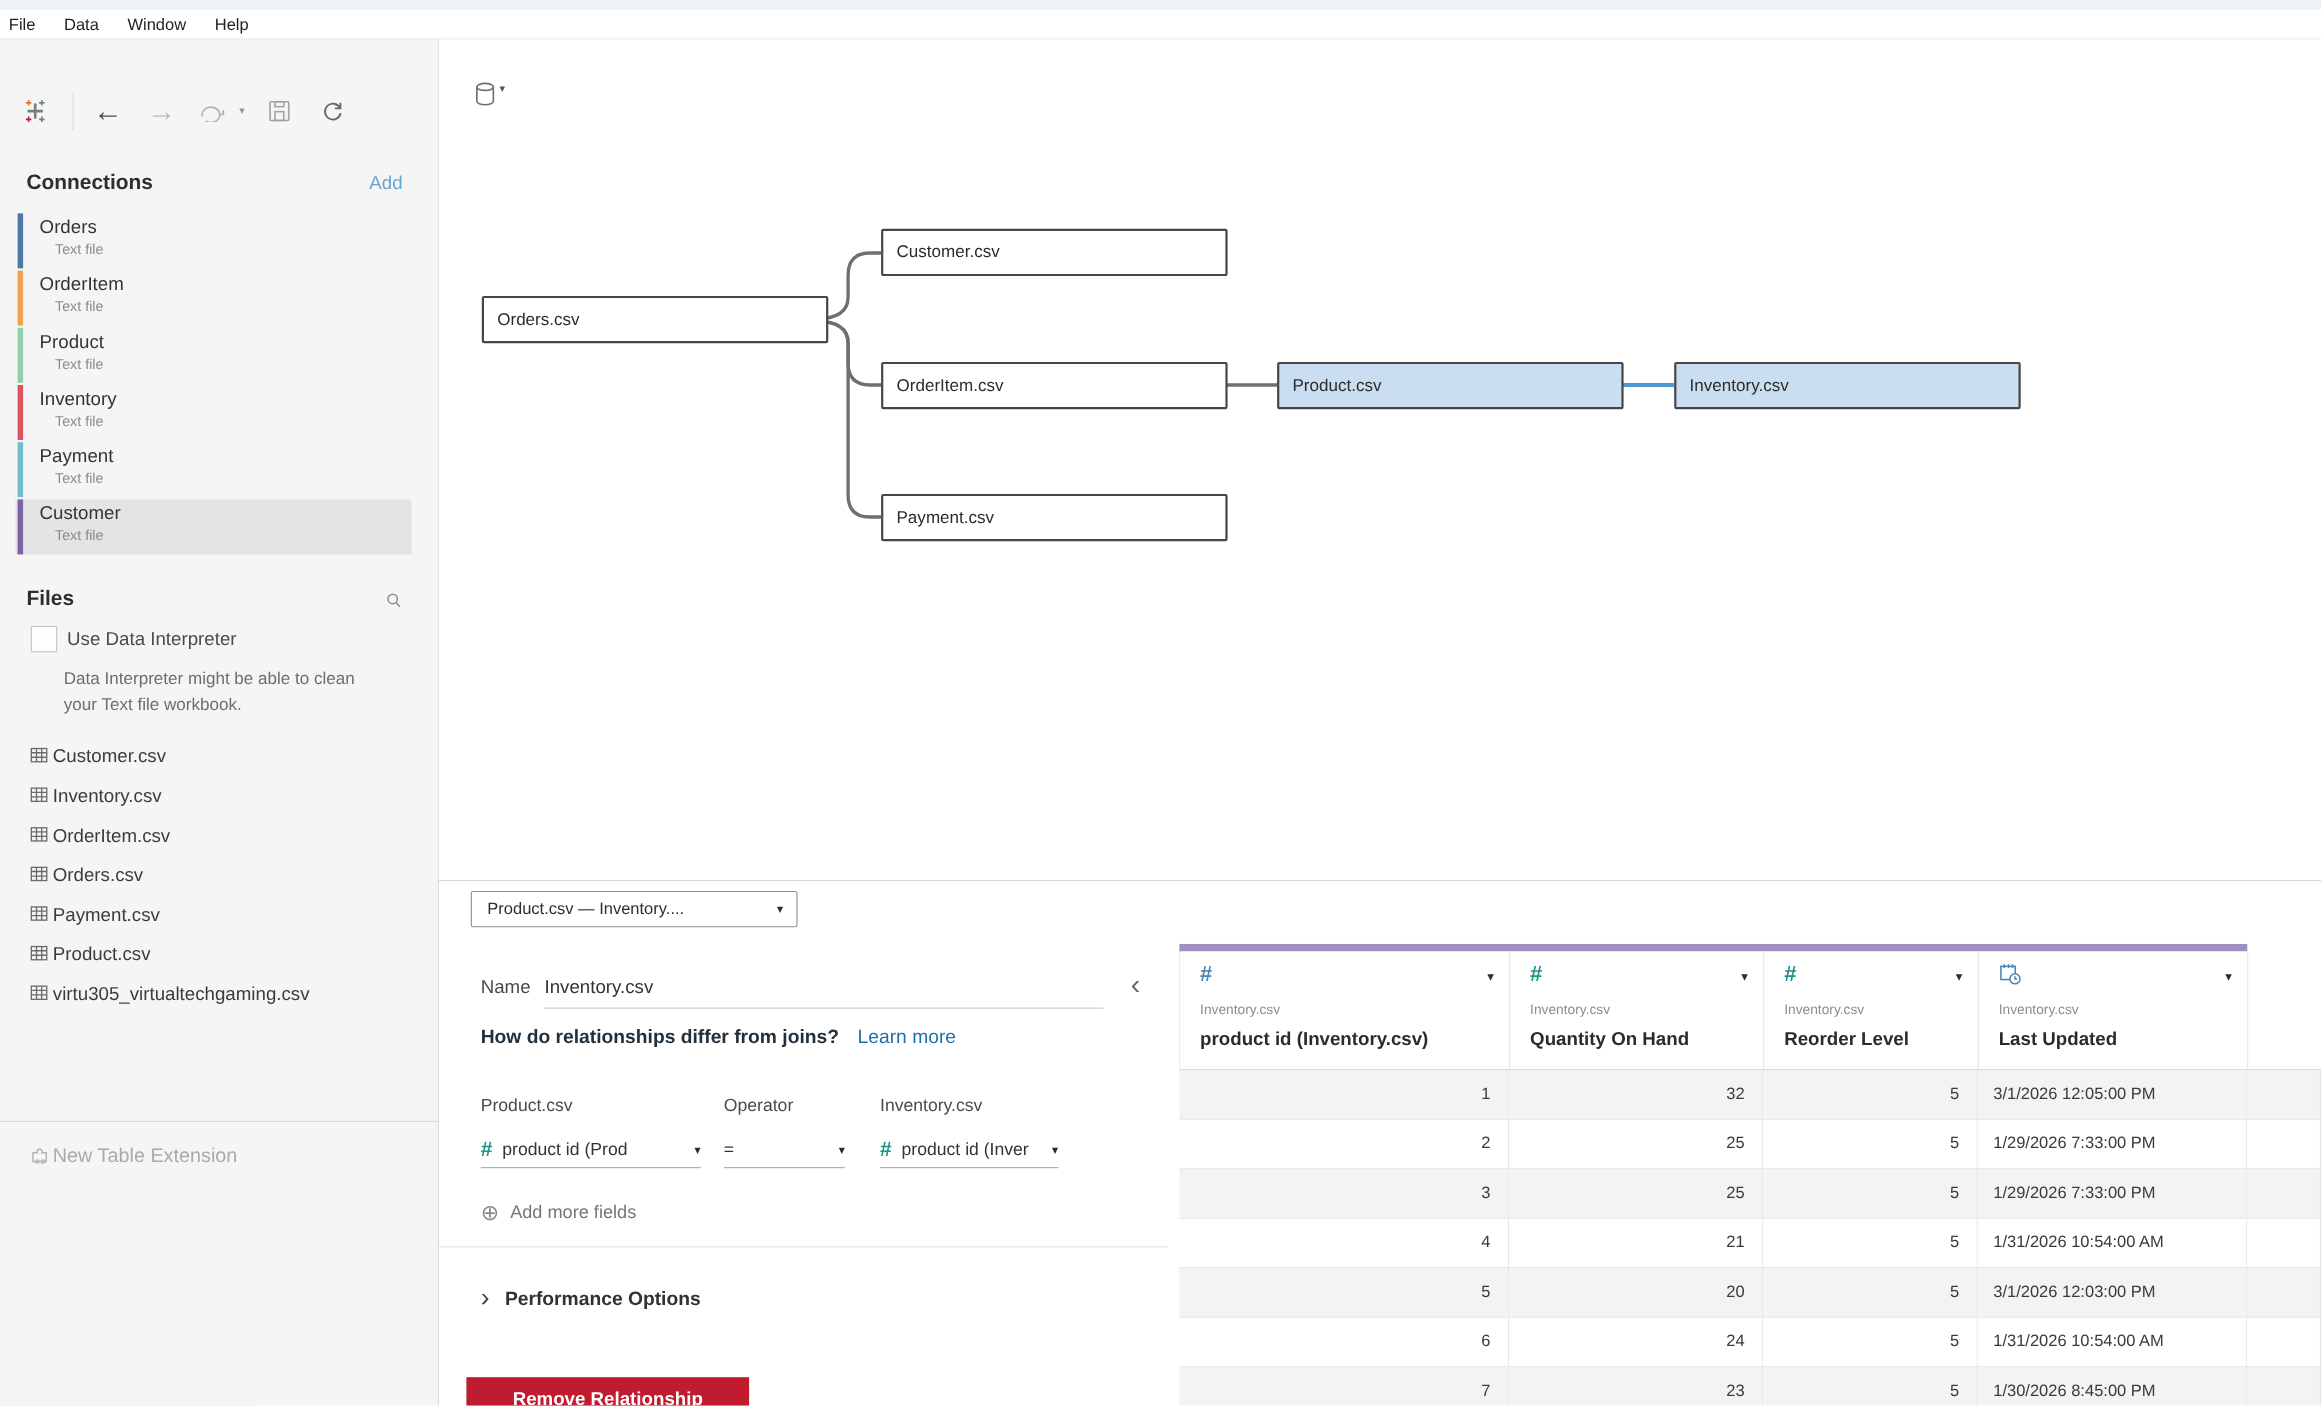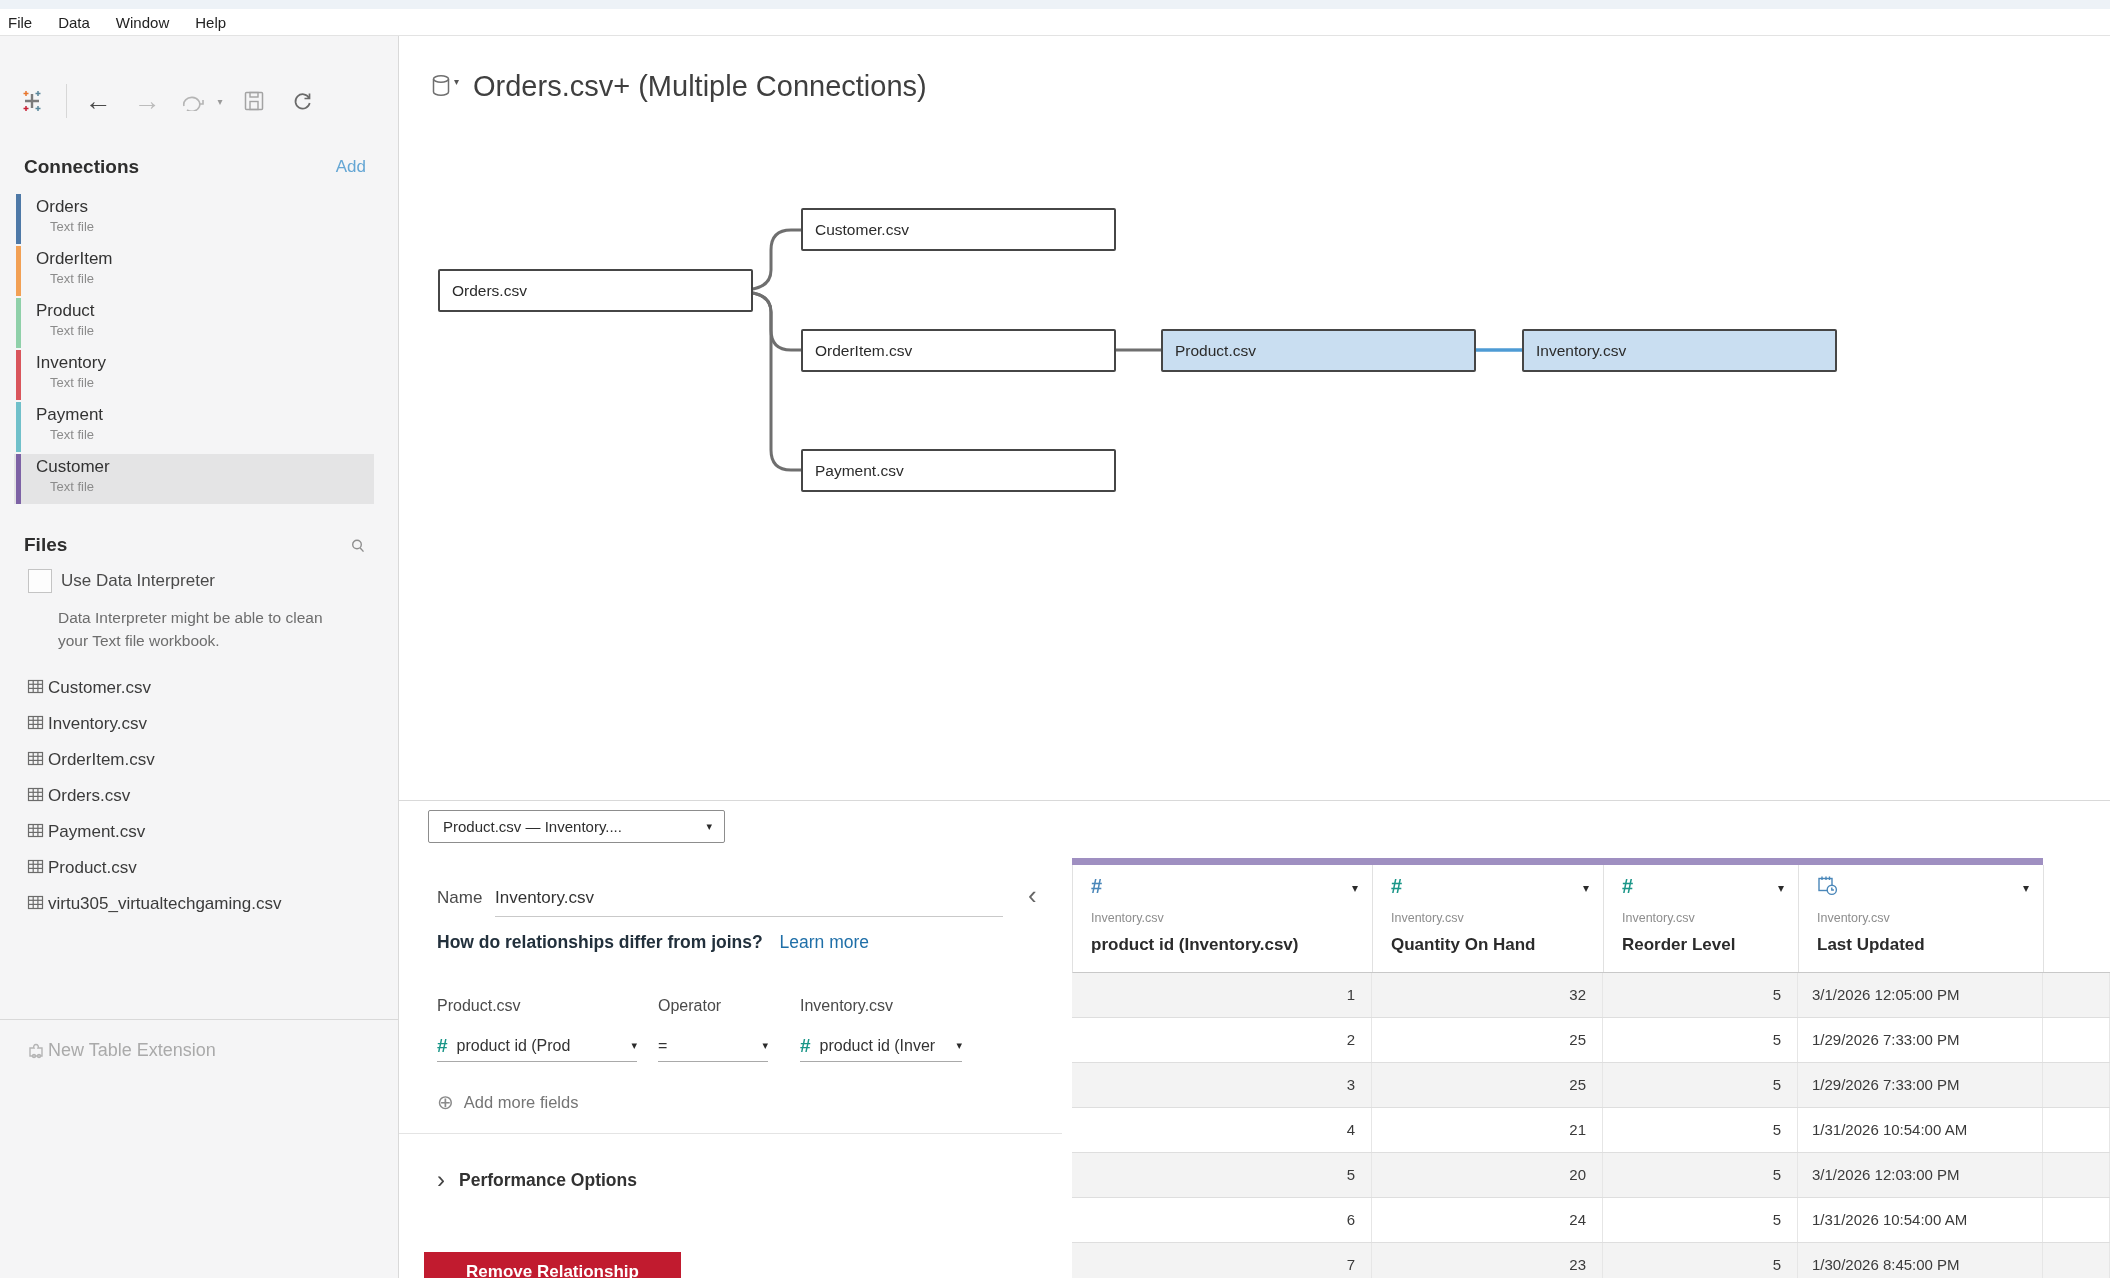--- a/index.html
+++ b/index.html
@@ -309,21 +309,20 @@
 
   <main class="canvas">
     <div class="canvas-title">
       <span>
         <svg width="20" height="24" viewBox="0 0 20 24">
             <ellipse cx="10" cy="5" rx="7.5" ry="3.2" fill="none" stroke="#6f6f6f" stroke-width="1.5"></ellipse>
             <path d="M2.5 5v13c0 1.8 3.4 3.2 7.5 3.2s7.5-1.4 7.5-3.2V5" fill="none" stroke="#6f6f6f" stroke-width="1.5"></path>
           </svg>
       </span>
       <span class="db-caret">▾</span>
-      <span class="title-text">Orders.csv+ (Multiple Connections)</span>
     </div>
 
     <svg class="noodles">
       <path d="M342,254 Q372,254 372,234 L372,214 Q372,194 392,194 L402,194" fill="none" stroke="#6f6f6f" stroke-width="3"></path>
       <path d="M342,256 Q372,256 372,276 L372,294 Q372,314 392,314 L402,314" fill="none" stroke="#6f6f6f" stroke-width="3"></path>
       <path d="M342,256 Q372,256 372,276 L372,414 Q372,434 392,434 L402,434" fill="none" stroke="#6f6f6f" stroke-width="3"></path>
       <line x1="703" y1="314" x2="762" y2="314" stroke="#6f6f6f" stroke-width="3"></line>
       <line x1="1063" y1="314" x2="1123" y2="314" stroke="#4e9bd4" stroke-width="3.5"></line>
     </svg>
 

